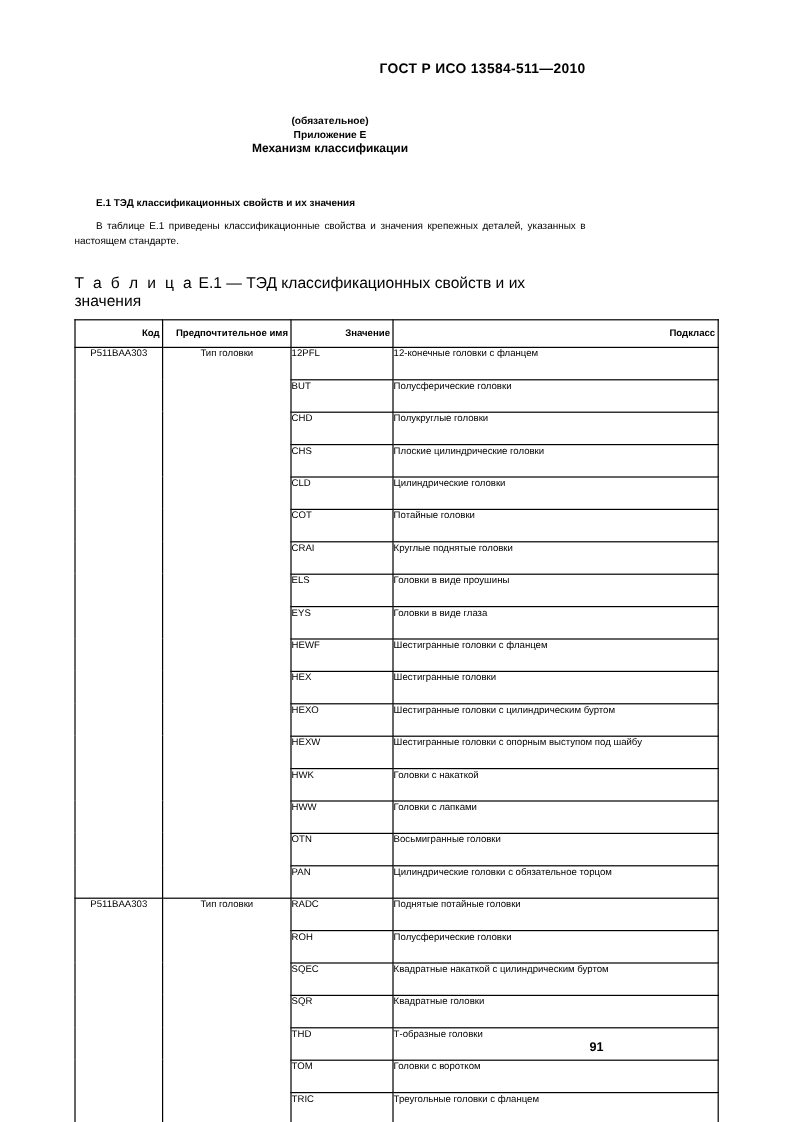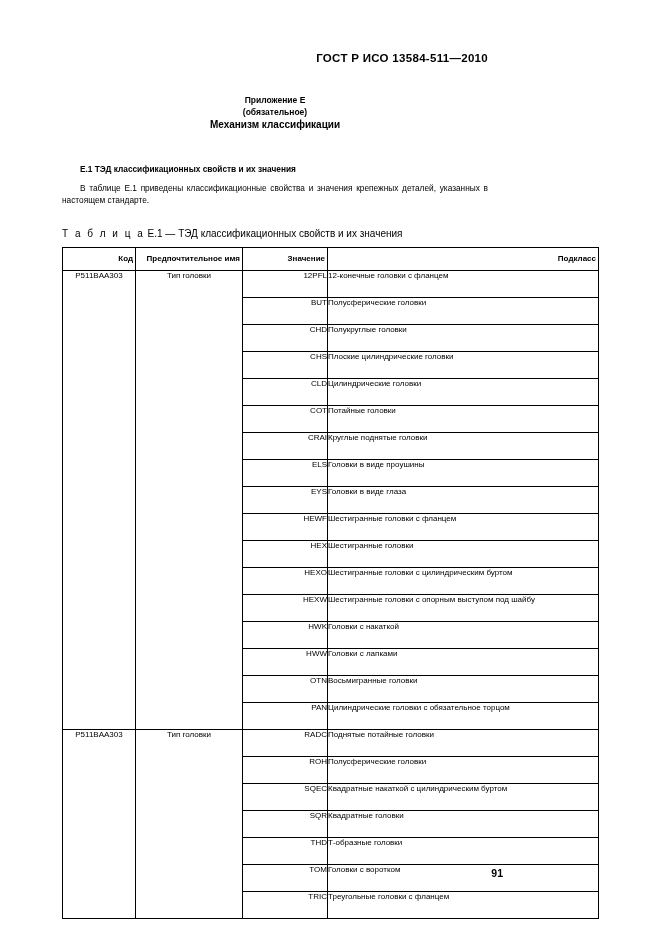--- a/index.html
+++ b/index.html
@@ -53,21 +53,21 @@
   }
   .para {
     margin-top: 8px;
     font-size: 8.3px;
     line-height: 1.45;
     text-align: justify;
     text-indent: 18px;
   }
   .table-caption {
     margin-top: 22px;
-    font-size: 10px;
+    font-size: 13px;
   }
   .table-caption .sp {
     letter-spacing: 2px;
   }
   table.grid {
     margin-top: 8px;
     border-collapse: collapse;
     width: 536px;
     table-layout: fixed;
   }
@@ -83,21 +83,21 @@
     height: 18px;
     vertical-align: middle;
     padding: 2px 2px;
   }
   td.c-code, td.c-name {
     text-align: center;
     padding: 7px 0 0 8px;
     font-size: 8px;
   }
   td.c-val {
-    text-align: right;
+    text-align: left;
     height: 26px;
     vertical-align: middle;
     font-size: 8px;
   }
   td.c-sub {
     text-align: left;
     vertical-align: middle;
     padding-left: 7px;
     font-size: 8px;
     margin-left: 42px;
@@ -116,22 +116,22 @@
   .content { position: relative; z-index: 1; }
 </style>
 </head>
 <body>
 
 <div class="page">
   <div class="content">
     <div class="std-header">ГОСТ Р ИСО 13584-511—2010</div>
 
     <div class="annex-block">
+      <div>(обязательное)</div>
       <div>Приложение Е</div>
-      <div>(обязательное)</div>
     </div>
 
     <div class="main-title">Механизм классификации</div>
 
     <div class="section-title">Е.1 ТЭД классификационных свойств и их значения</div>
 
     <div class="para">В таблице Е.1 приведены классификационные свойства и значения крепежных деталей, указанных в настоящем стандарте.</div>
 
     <div class="table-caption">
       <span class="sp">Т а б л и ц а</span>

